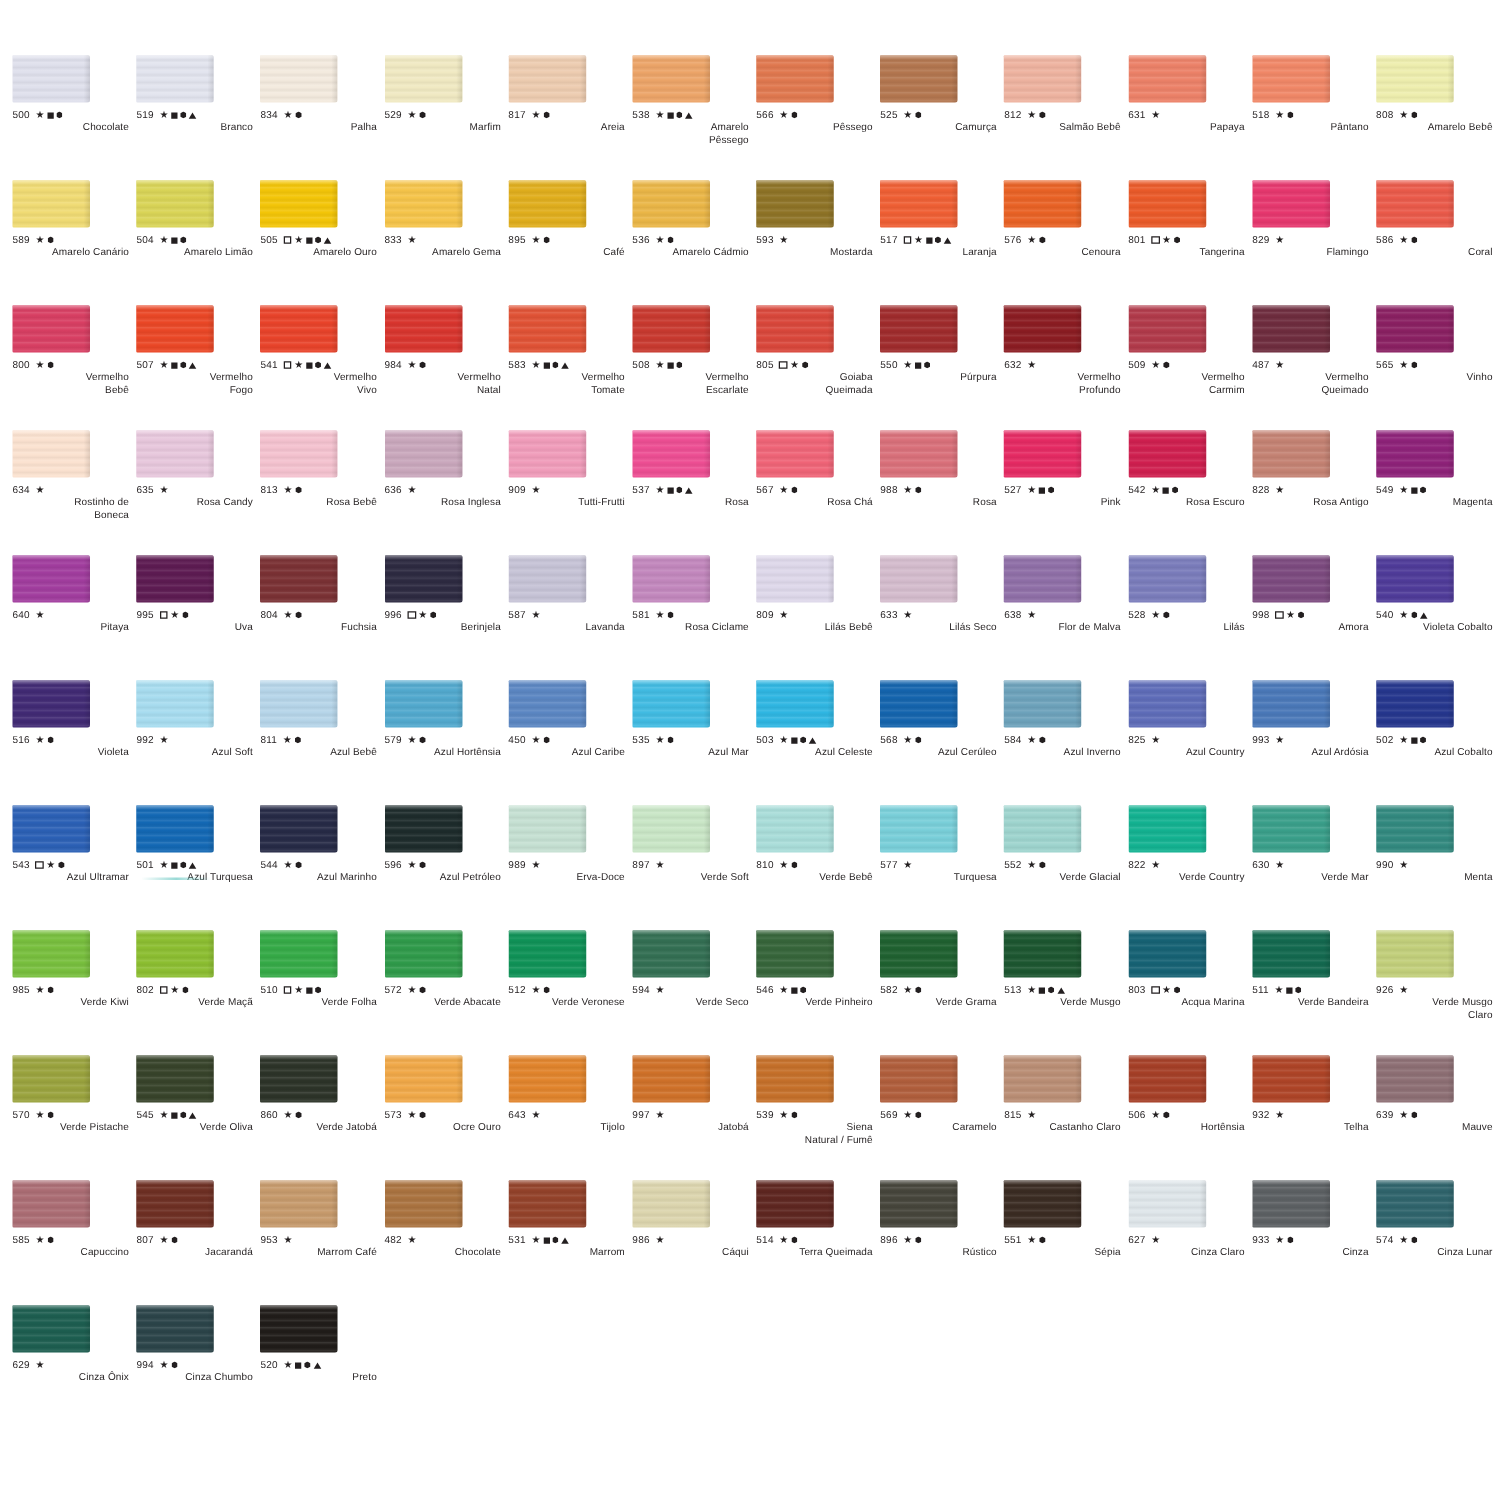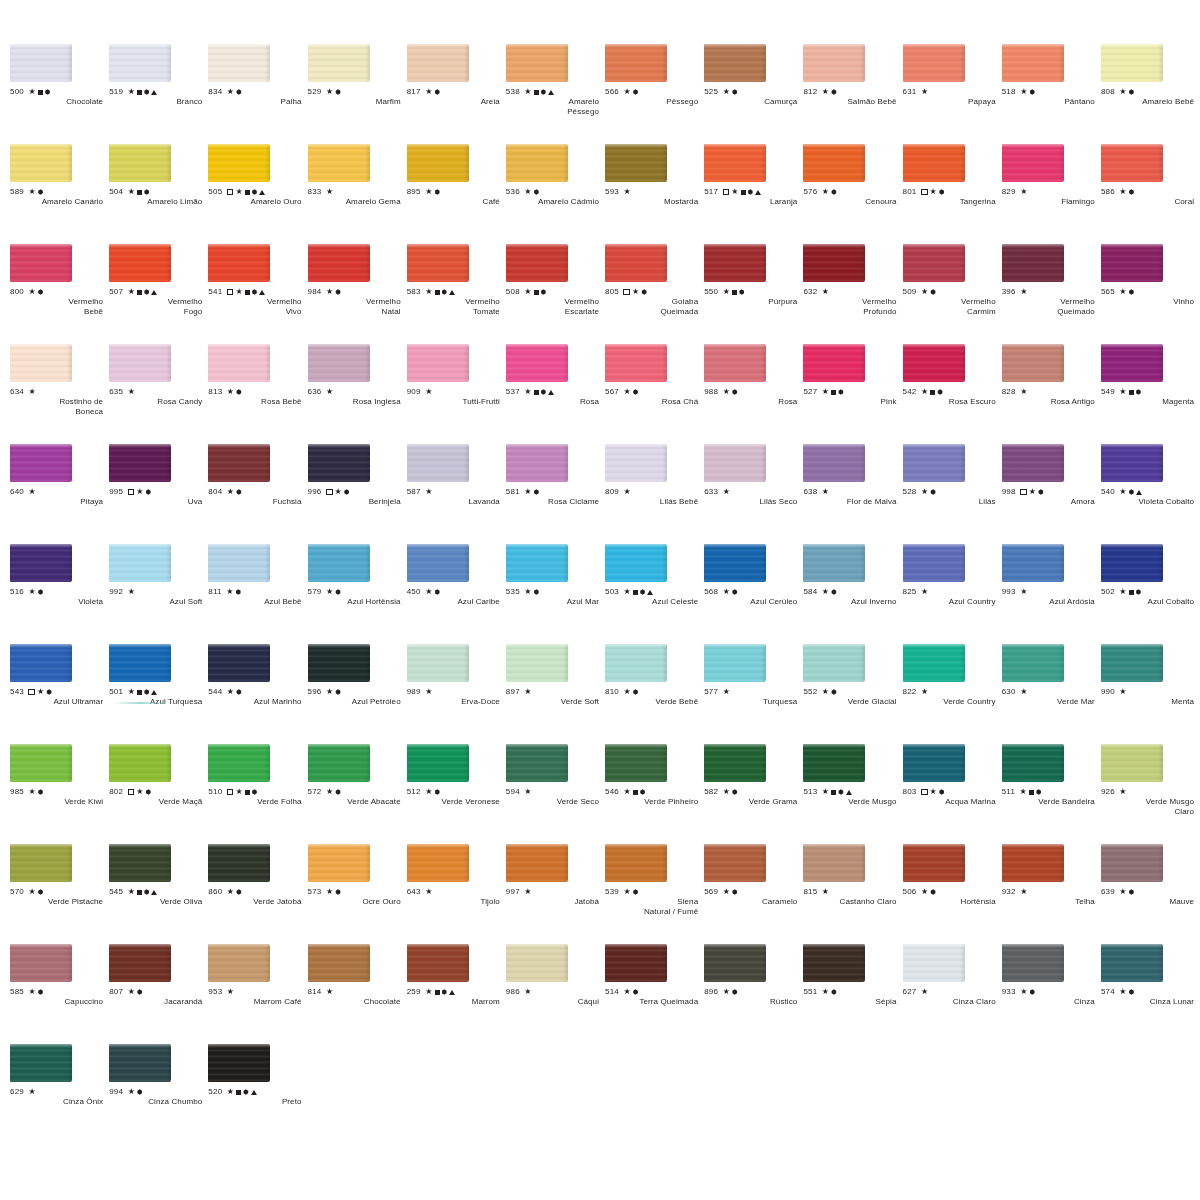--- a/index.html
+++ b/index.html
@@ -655,21 +655,21 @@
           <div class="nameline">Vermelho
 Carmim</div>
         </div>
       </div>
       <div class="swatch-cell">
         <div class="swatch" style="background: rgb(110, 44, 62);">
           <span class="edge"></span>
         </div>
         <div class="meta">
           <div class="codeline">
-            <span class="code">396</span>
+            <span class="code">487</span>
             <span class="syms">
               <span class="sym sym-star">★</span>
             </span>
           </div>
           <div class="nameline">Vermelho
 Queimado</div>
         </div>
       </div>
       <div class="swatch-cell">
         <div class="swatch" style="background: rgb(138, 32, 98);">
@@ -1827,35 +1827,35 @@
           </div>
           <div class="nameline">Marrom Café</div>
         </div>
       </div>
       <div class="swatch-cell">
         <div class="swatch" style="background: rgb(170, 115, 64);">
           <span class="edge"></span>
         </div>
         <div class="meta">
           <div class="codeline">
-            <span class="code">814</span>
+            <span class="code">482</span>
             <span class="syms">
               <span class="sym sym-star">★</span>
             </span>
           </div>
           <div class="nameline">Chocolate</div>
         </div>
       </div>
       <div class="swatch-cell">
         <div class="swatch" style="background: rgb(147, 66, 42);">
           <span class="edge"></span>
         </div>
         <div class="meta">
           <div class="codeline">
-            <span class="code">259</span>
+            <span class="code">531</span>
             <span class="syms">
               <span class="sym sym-star">★</span>
               <span class="sym sym-square"></span>
               <span class="sym sym-hex"></span>
               <span class="sym sym-tri"></span>
             </span>
           </div>
           <div class="nameline">Marrom</div>
         </div>
       </div>

